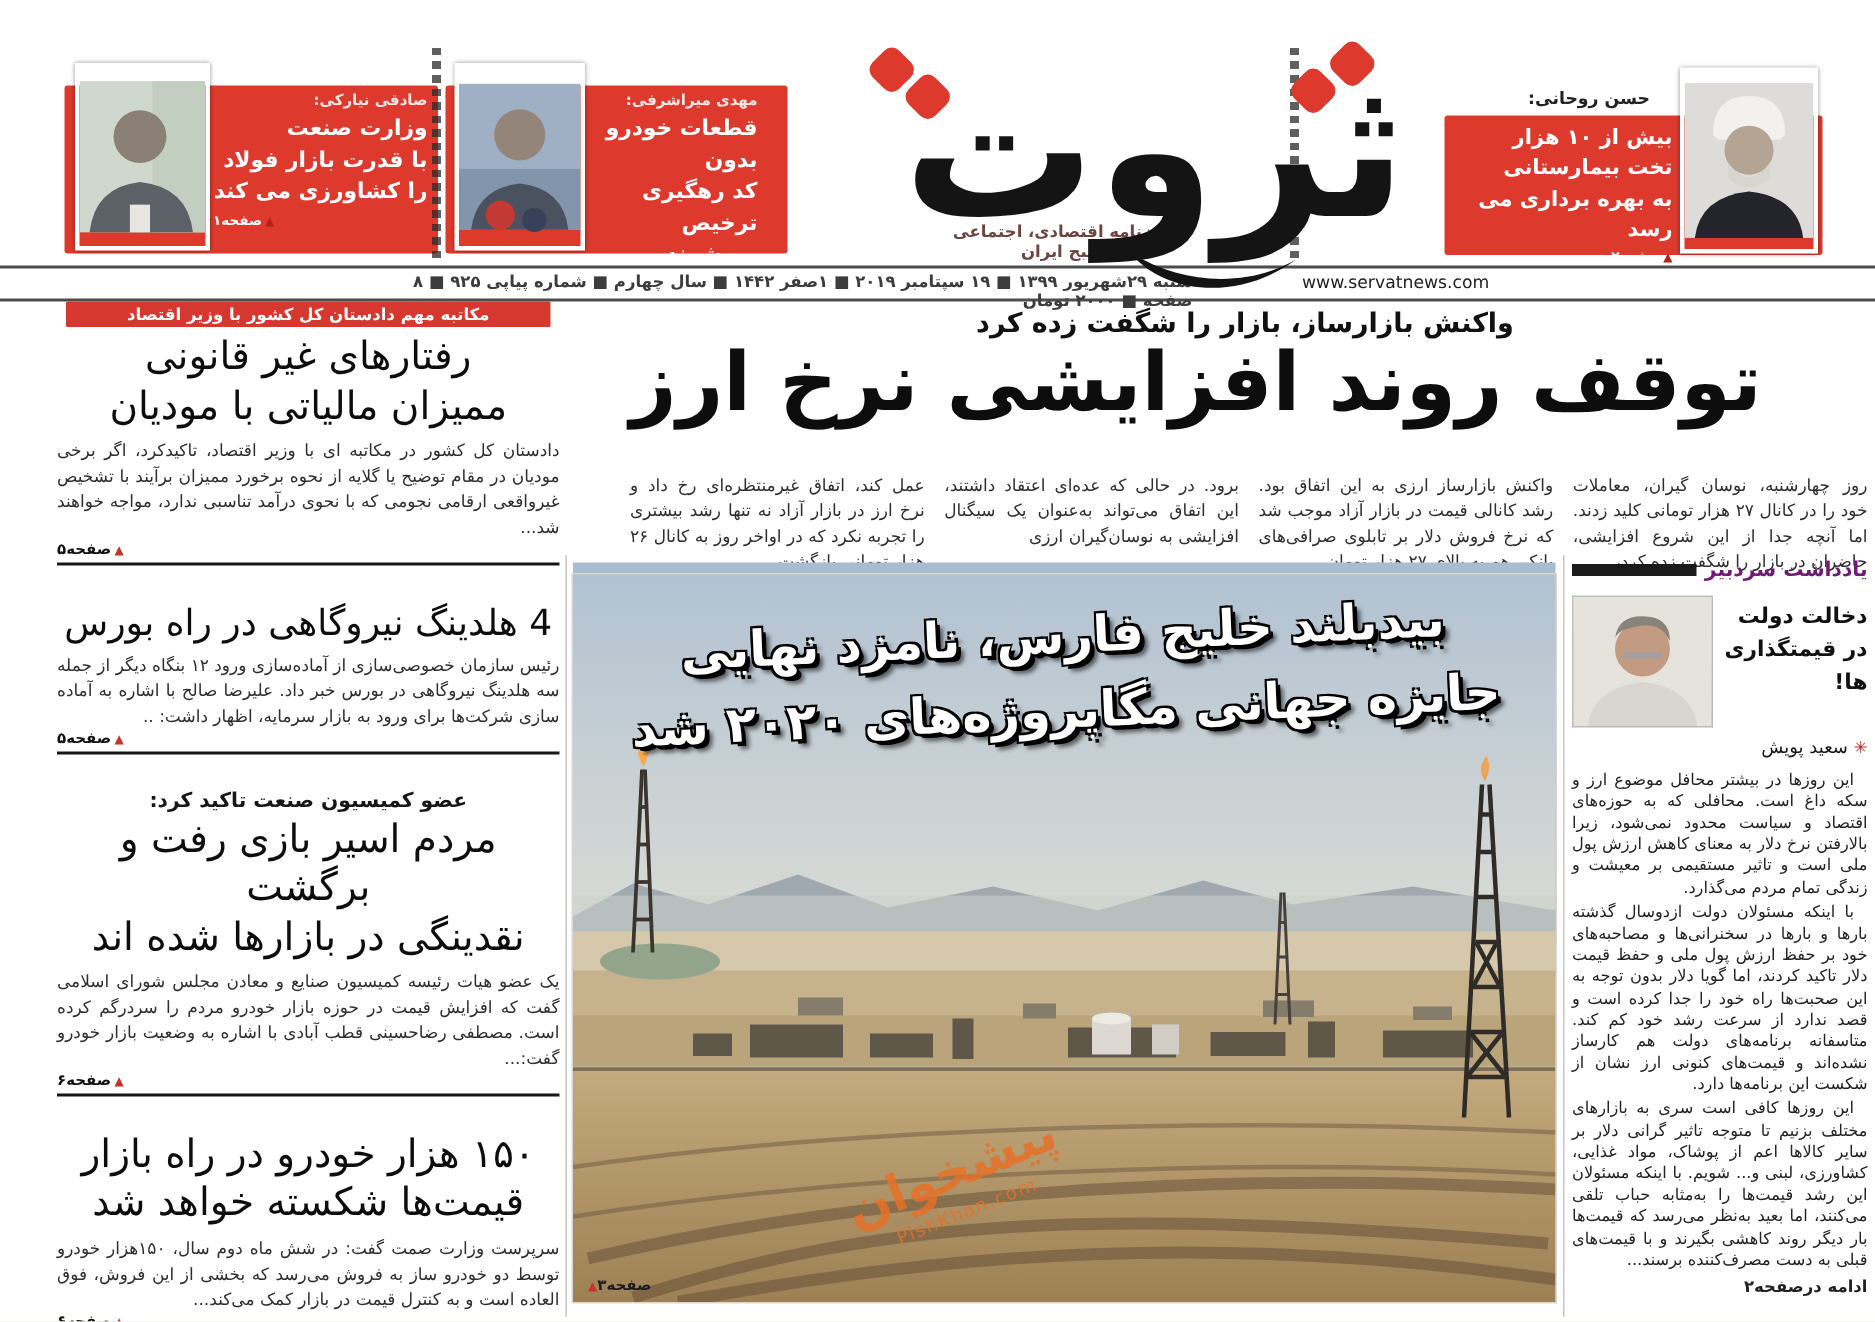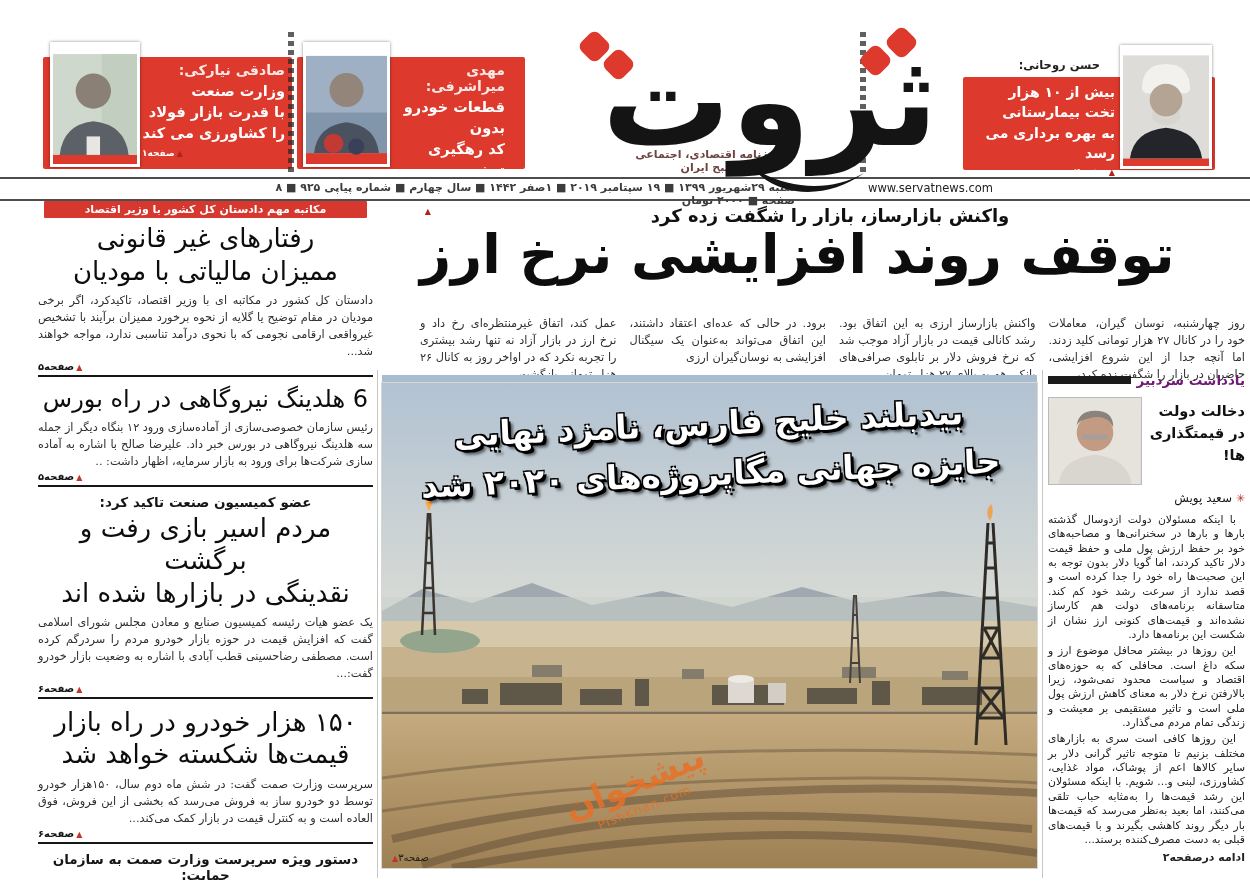--- a/index.html
+++ b/index.html
@@ -6,21 +6,21 @@
   #page{position:relative;width:1250px;height:881px;margin:0 auto;background:#fff;overflow:hidden;
         font-family:"DejaVu Sans","Liberation Sans",sans-serif;color:#1a1a1a;}
   .abs{position:absolute;}
   .rtl{direction:rtl;unicode-bidi:embed;}
   .pre{white-space:pre-line;}
 
   
   .red-box{background:#dd3a2d;border-radius:2px;}
   .teaser-photo{border:3px solid #fff;box-shadow:0 0 3px rgba(0,0,0,.45);overflow:hidden;}
   .teaser-photo svg{display:block;width:100%;height:100%;}
-  .speaker{font-size:14px;color:rgba(255,255,255,.88);font-weight:bold;margin-bottom:3px;}
+  .speaker{font-size:10px;color:rgba(255,255,255,.88);font-weight:bold;margin-bottom:3px;}
   .speaker.dark{color:#222;}
   .teaser-title{font-size:14.5px;line-height:1.45;font-weight:bold;color:#fff;}
   .teaser-page{font-size:9px;color:#fff;font-weight:bold;margin-top:4px;}
   .tri{color:#b3221b;font-size:8px;margin-left:2px;}
   .tri.red{color:#c5342b;}
   .perf{width:6px;background-image:repeating-linear-gradient(to bottom,#2a2a2a 0 5px,transparent 5px 9px);opacity:.75;}
 
   
   .logo-text{font-size:128px;font-weight:bold;color:#141414;line-height:145px;text-align:center;letter-spacing:0;}
   .diamond{width:25px;height:25px;background:#dd3a2d;border-radius:7px;transform:rotate(45deg);}
@@ -31,37 +31,37 @@
 
   
   .kicker{font-size:18px;font-weight:bold;text-align:center;color:#111;}
   .main-headline{font-size:54px;font-weight:bold;text-align:left;color:#0d0d0d;line-height:1.05;}
   .intro-cols{display:flex;gap:13px;}
   .intro-col{flex:1;font-size:11.3px;line-height:1.5;text-align:justify;color:#2e2e2e;}
   .marker{font-size:10px;font-weight:bold;color:#111;text-align:left;}
 
   
   #left-col{display:flex;flex-direction:column;}
-  .article{border-bottom:2px solid #161616;padding-bottom:3px;margin-bottom:5px;}
+  .article{border-bottom:2px solid #161616;padding-bottom:3px;margin-bottom:21px;}
   .article:last-child{border-bottom:none;}
   .art-tag-bar{background:#d6372e;color:#fff;font-size:11px;font-weight:bold;text-align:center;
                padding:2px 4px;margin:0 6px 4px 6px;border-radius:1px;}
   .art-tag-plain{font-size:13.5px;font-weight:bold;text-align:center;color:#161616;margin:2px 0 2px 0;}
   .art-h{margin:2px 0 6px 0;text-align:center;color:#0d0d0d;line-height:1.25;}
   .h26{font-size:26px;} .h25{font-size:24px;}
   .art-body{margin:0;font-size:11.3px;line-height:1.5;text-align:justify;color:#2e2e2e;}
 
   
   #photo-topbar{background:#a9bdd0;}
   #photo-box{overflow:hidden;background:#c9c2b2;box-shadow:0 0 0 1px #d7d7d5;}
   #photo-box svg{display:block;}
   .photo-headline{position:absolute;top:16px;left:0;width:100%;text-align:center;
       font-size:33px;font-weight:bold;color:#fff;line-height:1.5;transform:rotate(-2.5deg);
       text-shadow:3px 3px 0 #000,-1.5px -1.5px 0 #000,1.5px -1.5px 0 #000,-1.5px 1.5px 0 #000,5px 5px 3px rgba(0,0,0,.55);}
-  .photo-marker{position:absolute;left:8px;bottom:5px;font-size:10px;font-weight:normal;color:#1c1c1c;}
+  .photo-marker{position:absolute;left:8px;bottom:5px;font-size:10px;font-weight:bold;color:#1c1c1c;}
   .watermark{position:absolute;left:170px;bottom:52px;width:170px;text-align:center;
       transform:rotate(-22deg);color:rgba(230,112,40,.85);}
   .watermark .wm-fa{font-size:34px;font-weight:bold;}
   .watermark .wm-en{font-size:12.5px;direction:ltr;letter-spacing:1px;}
 
   
   #sidebar{font-size:10.8px;}
   .side-rule{width:1px;background:#c6c6c4;}
   .ed-header{display:flex;align-items:center;direction:rtl;gap:6px;}
   .ed-header-label{font-size:13.5px;font-weight:bold;color:#701a75;white-space:nowrap;}
@@ -178,21 +178,21 @@
 
     <div class="article">
       <div class="art-tag-bar">مکاتبه مهم دادستان کل کشور با وزیر اقتصاد</div>
       <div class="art-h h26 pre">رفتارهای غیر قانونی
 ممیزان مالیاتی با مودیان</div>
       <p class="art-body">دادستان کل کشور در مکاتبه ای با وزیر اقتصاد، تاکیدکرد، اگر برخی مودیان در مقام توضیح یا گلایه از نحوه برخورد ممیزان برآیند با تشخیص غیرواقعی ارقامی نجومی که با نحوی درآمد تناسبی ندارد، مواجه خواهند شد...</p>
       <div class="marker"><span class="tri red">▲</span><span>صفحه۵</span></div>
     </div>
 
     <div class="article">
-      <div class="art-h h25">6 هلدینگ نیروگاهی در راه بورس</div>
+      <div class="art-h h25">4 هلدینگ نیروگاهی در راه بورس</div>
       <p class="art-body">رئیس سازمان خصوصی‌سازی از آماده‌سازی ورود ۱۲ بنگاه دیگر از جمله سه هلدینگ نیروگاهی در بورس خبر داد. علیرضا صالح با اشاره به آماده سازی شرکت‌ها برای ورود به بازار سرمایه، اظهار داشت: ..</p>
       <div class="marker"><span class="tri red">▲</span><span>صفحه۵</span></div>
     </div>
 
     <div class="article">
       <div class="art-tag-plain">عضو کمیسیون صنعت تاکید کرد:</div>
       <div class="art-h h26 pre">مردم اسیر بازی رفت و برگشت
 نقدینگی در بازارها شده اند</div>
       <p class="art-body">یک عضو هیات رئیسه کمیسیون صنایع و معادن مجلس شورای اسلامی گفت که افزایش قیمت در حوزه بازار خودرو مردم را سردرگم کرده است. مصطفی رضاحسینی قطب آبادی با اشاره به وضعیت بازار خودرو گفت:...</p>
       <div class="marker"><span class="tri red">▲</span><span>صفحه۶</span></div>
@@ -327,20 +327,20 @@
           <rect width="100" height="94" fill="#e6e3dd"></rect>
           <circle cx="50" cy="38" r="20" fill="#c29b82"></circle>
           <path d="M30 30 Q32 14 50 14 Q70 14 70 32 L66 26 Q58 18 44 22 Q32 24 30 30 Z" fill="#8a837c"></path>
           <rect x="36" y="40" width="28" height="5" fill="#9aa0a6" opacity="0.7"></rect>
           <path d="M10 94 Q14 66 50 62 Q86 66 90 94 Z" fill="#d9d6cf"></path>
         </svg>
       </div>
     </div>
     <div class="ed-author"><span class="star">✳</span> <span>سعید پویش</span></div>
     <div class="ed-body">
+      <p>این روزها در بیشتر محافل موضوع ارز و سکه داغ است. محافلی که به حوزه‌های اقتصاد و سیاست محدود نمی‌شود، زیرا بالارفتن نرخ دلار به معنای کاهش ارزش پول ملی است و تاثیر مستقیمی بر معیشت و زندگی تمام مردم می‌گذارد.</p>
       <p>با اینکه مسئولان دولت ازدوسال گذشته بارها و بارها در سخنرانی‌ها و مصاحبه‌های خود بر حفظ ارزش پول ملی و حفظ قیمت دلار تاکید کردند، اما گویا دلار بدون توجه به این صحبت‌ها راه خود را جدا کرده است و قصد ندارد از سرعت رشد خود کم کند. متاسفانه برنامه‌های دولت هم کارساز نشده‌اند و قیمت‌های کنونی ارز نشان از شکست این برنامه‌ها دارد.</p>
-      <p>این روزها در بیشتر محافل موضوع ارز و سکه داغ است. محافلی که به حوزه‌های اقتصاد و سیاست محدود نمی‌شود، زیرا بالارفتن نرخ دلار به معنای کاهش ارزش پول ملی است و تاثیر مستقیمی بر معیشت و زندگی تمام مردم می‌گذارد.</p>
       <p>این روزها کافی است سری به بازارهای مختلف بزنیم تا متوجه تاثیر گرانی دلار بر سایر کالاها اعم از پوشاک، مواد غذایی، کشاورزی، لبنی و... شویم. با اینکه مسئولان این رشد قیمت‌ها را به‌مثابه حباب تلقی می‌کنند، اما بعید به‌نظر می‌رسد که قیمت‌ها بار دیگر روند کاهشی بگیرند و با قیمت‌های قبلی به دست مصرف‌کننده برسند...</p>
     </div>
     <div class="ed-more">ادامه درصفحه۲</div>
   </div>
 
 </div>
 
 </body></html>

